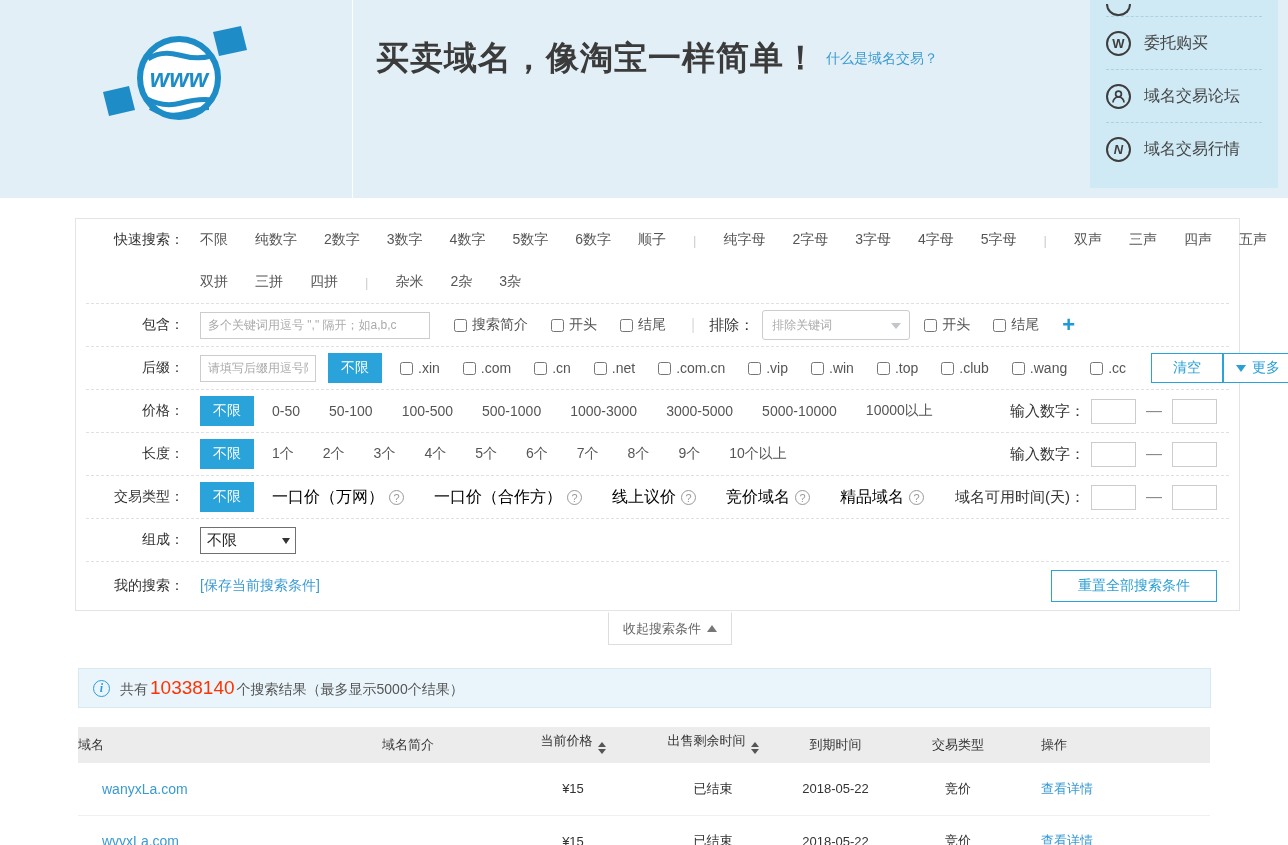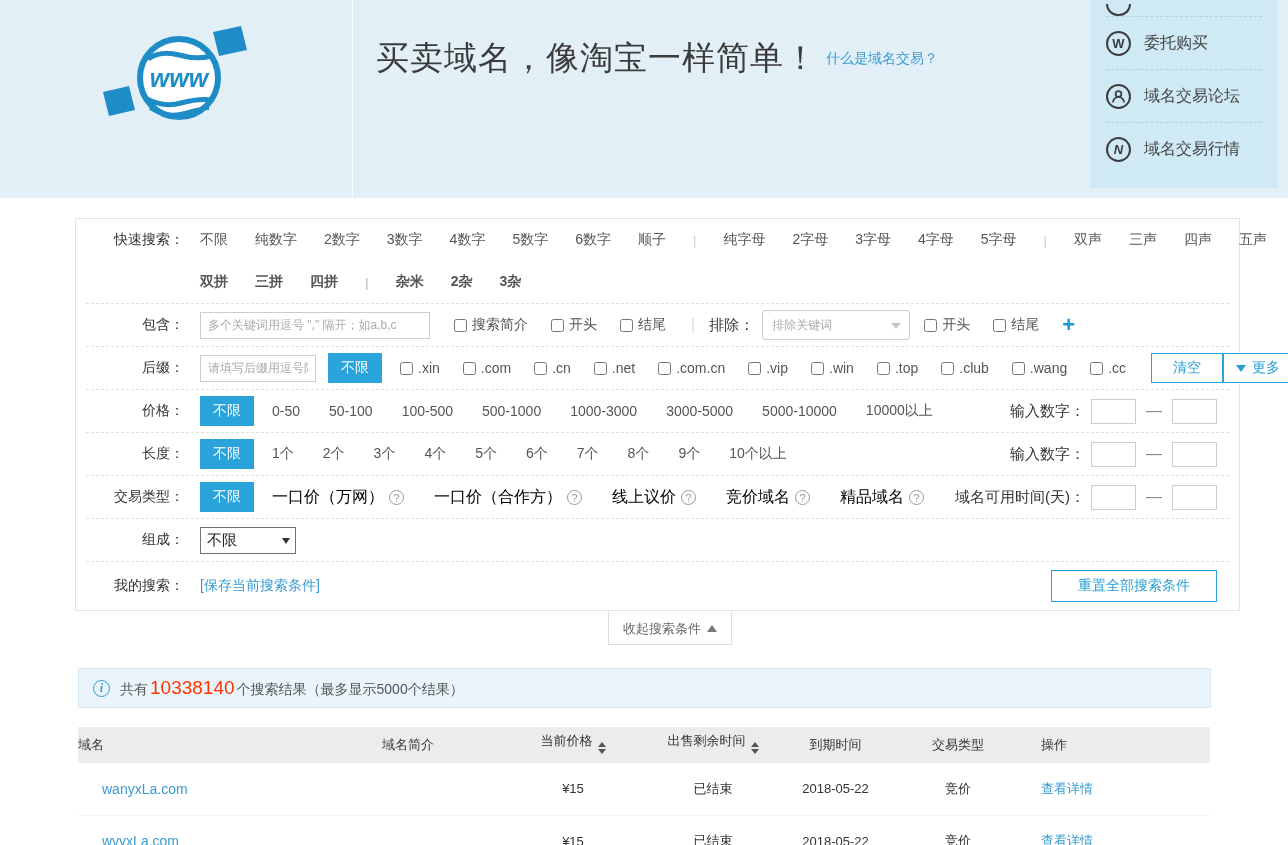--- a/index.html
+++ b/index.html
@@ -4,21 +4,21 @@
 <style>
   * { margin:0; padding:0; box-sizing:border-box; }
   html,body { width:1288px; height:845px; overflow:hidden; background:#fff;
     font-family:"Liberation Sans","DejaVu Sans",sans-serif; }
 
   
   .header { position:relative; width:1288px; height:198px; background:#e2eff6; }
   .logo-area { position:absolute; left:0; top:0; width:352px; height:166px; display:flex; align-items:center; justify-content:center; }
   .header-divider { position:absolute; left:352px; top:0; width:1px; height:198px; background:rgba(255,255,255,.85); }
   .header-text { position:absolute; left:376px; top:36px; }
-  .page-title { font-size:33px; font-weight:400; color:#3b3b3b; display:inline; letter-spacing:1px; }
+  .page-title { font-size:33px; font-weight:700; color:#3b3b3b; display:inline; letter-spacing:1px; }
   .title-link { font-size:14px; color:#3a9ad2; text-decoration:none; margin-left:8px; vertical-align:6px; }
   .page-subtitle { margin-top:24px; font-size:16px; color:#555; }
 
   
   .side-nav { position:absolute; right:10px; top:0; width:188px; height:188px; background:#cfeaf5; overflow:hidden; }
   .side-item { display:flex; align-items:center; height:53px; margin:0 16px; border-bottom:1px dashed #a9d3e4; cursor:pointer; }
   .side-item:last-child { border-bottom:none; }
   .side-item.cut { height:17px; align-items:flex-end; }
   .circ-icon { width:25px; height:25px; border:2px solid #3d3d3d; border-radius:50%; display:flex; align-items:center; justify-content:center; font-size:13px; font-weight:bold; color:#3d3d3d; flex-shrink:0; background:transparent; }
   .circ-icon.cuticon { height:12px; border-bottom-left-radius:40px; border-bottom-right-radius:40px; border-top:none; border-radius:0 0 14px 14px; }
@@ -160,21 +160,21 @@
           <span class="qs-item">5字母</span>
           <span class="sep">|</span>
           <span class="qs-item">双声</span>
           <span class="qs-item">三声</span>
           <span class="qs-item">四声</span>
           <span class="qs-item">五声</span>
         </span>
     </div>
     <div class="qline">
       <span class="row-label"></span>
-      <span id="qs-row2" style="display:flex;align-items:center;font-weight:bold;">
+      <span id="qs-row2" style="display:flex;align-items:center;">
           <span class="qs-item">双拼</span>
           <span class="qs-item">三拼</span>
           <span class="qs-item">四拼</span>
           <span class="sep">|</span>
           <span class="qs-item">杂米</span>
           <span class="qs-item">2杂</span>
           <span class="qs-item">3杂</span>
         </span>
     </div>
   </div>

